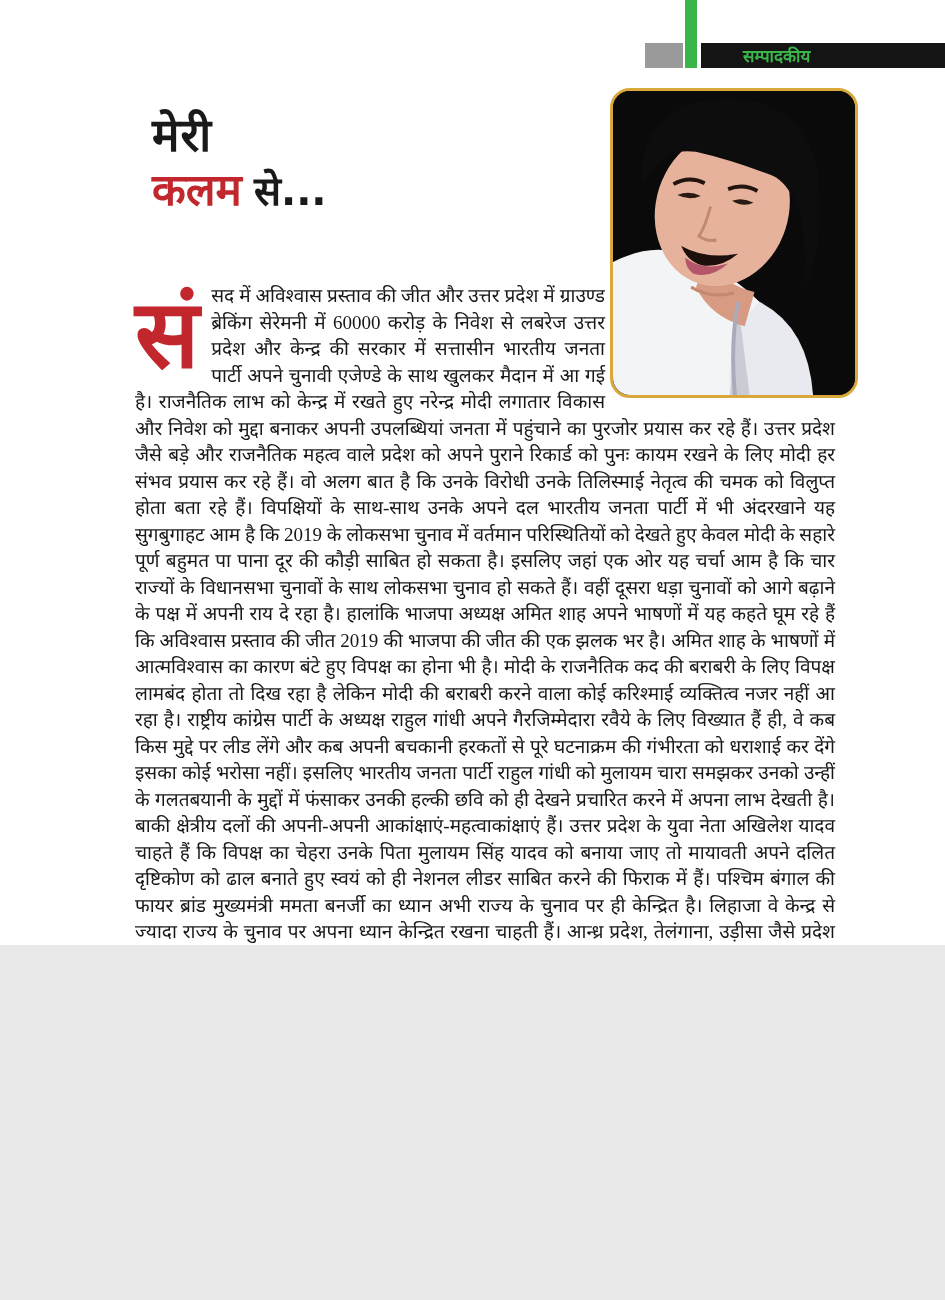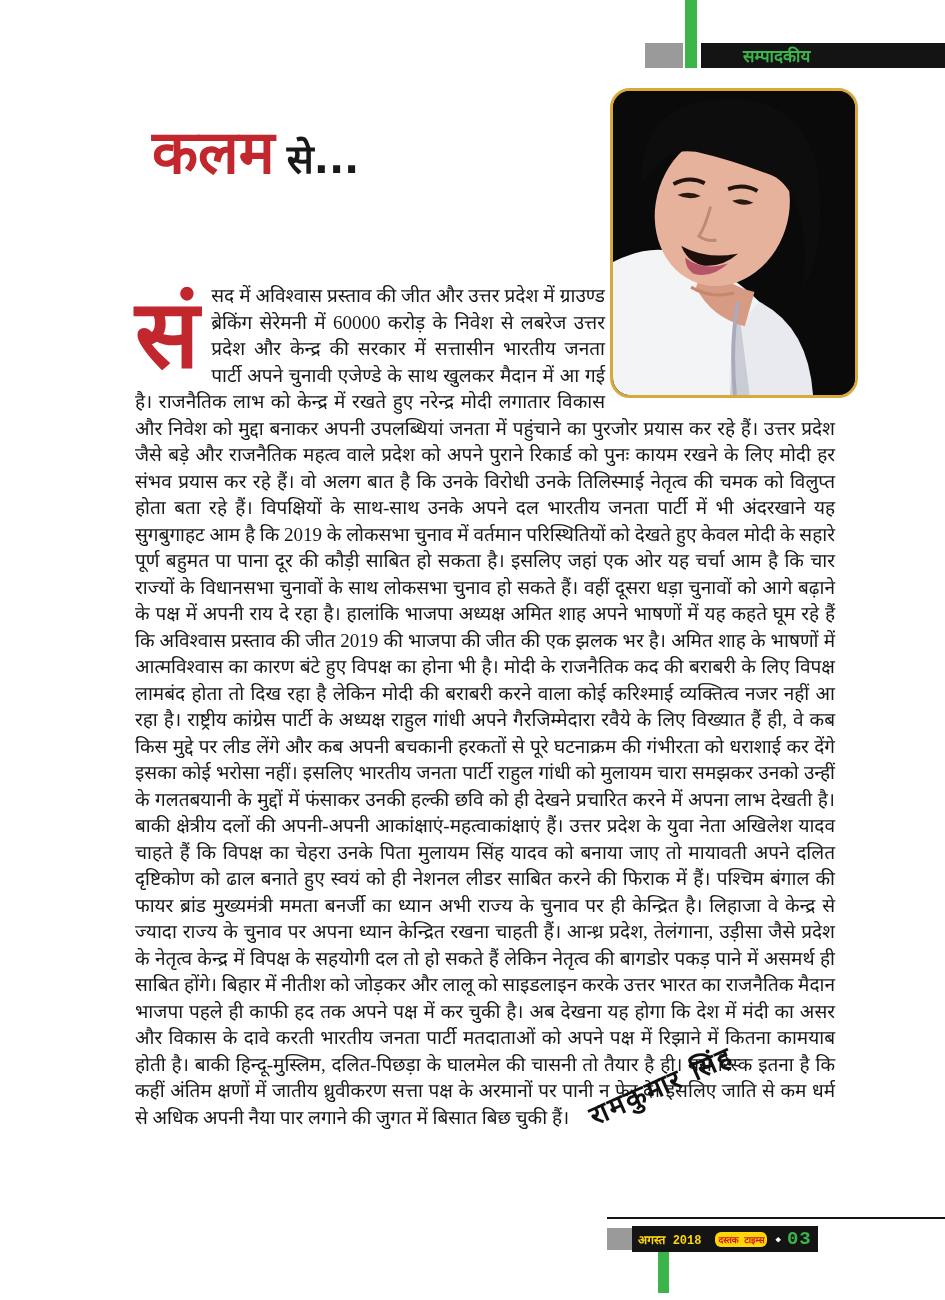--- a/index.html
+++ b/index.html
@@ -1,33 +1,33 @@
 <!DOCTYPE html>
 <html><head>
 <meta charset="utf-8">
 <style>
   html,body{margin:0;padding:0;background:#e9e9e9;}
   .page{
-    position:relative;width:945px;height:1300px;background:#ffffff;
+    position:relative;width:945px;height:945px;background:#ffffff;
     margin:0 auto;overflow:hidden;
     font-family:"Liberation Serif","DejaVu Serif",serif;
   }
   
   .hdr-gray{position:absolute;left:645px;top:43px;width:38px;height:25px;background:#9a9a9a;}
   .hdr-greenbar{position:absolute;left:685px;top:0;width:12px;height:68px;background:#3bb54a;}
   .hdr-black{position:absolute;left:701px;top:43px;width:244px;height:25px;background:#141414;
     display:flex;align-items:center;justify-content:flex-start;}
   .hdr-black span{color:#3bb54a;font-size:17px;font-weight:bold;margin-left:42px;
     font-family:"DejaVu Sans","Liberation Sans",sans-serif;}
   
   .title{position:absolute;left:152px;top:112px;line-height:1;
     font-family:"DejaVu Sans","Liberation Sans",sans-serif;}
   .title .t1{display:block;font-size:46px;font-weight:bold;color:#191919;letter-spacing:1px;}
   .title .t2{display:block;margin-top:10px;white-space:nowrap;}
-  .title .t2 .red{font-size:60px;font-weight:bold;color:#c1272d;}
+  .title .t2 .red{font-size:44px;font-weight:bold;color:#c1272d;}
   .title .t2 .blk{font-size:40px;font-weight:bold;color:#191919;margin-left:12px;}
   
   .photo{position:absolute;left:610px;top:88px;width:248px;height:310px;
     border:3px solid #d8a93a;border-radius:20px;overflow:hidden;background:#0a0a0a;box-sizing:border-box;}
   .photo svg{display:block;width:100%;height:100%;}
   
   .article{position:absolute;left:135px;top:283px;width:700px;
     font-size:19px;line-height:26.5px;color:#161616;text-align:justify;}
   .article .dropcap{float:left;color:#c1272d;font-weight:bold;
     font-size:95px;line-height:98px;height:104px;margin:2px 12px 0 0;
@@ -56,20 +56,21 @@
 
 <div class="page">
 
   <div class="hdr-gray"></div>
   <div class="hdr-greenbar"></div>
   <div class="hdr-black">
     <span>सम्पादकीय</span>
   </div>
 
   <div class="title">
+    <span class="t1">मेरी</span>
     <span class="t2"><span class="red">कलम</span><span class="blk">से...</span></span>
   </div>
 
   <div class="photo">
     <svg viewBox="0 0 248 310" preserveAspectRatio="none">
       <rect x="0" y="0" width="248" height="310" fill="#0a0a0a"></rect>
 
       <path d="M-10,310 L-10,180 Q40,150 80,170 Q120,185 150,215 Q185,250 180,310 Z" fill="#f3f4f6"></path>
       <path d="M150,215 Q200,240 205,310 L120,310 Q115,250 150,215 Z" fill="#e8eaef"></path>
       <path d="M128,215 L140,310 L120,310 Z" fill="#c9ccd4"></path>

